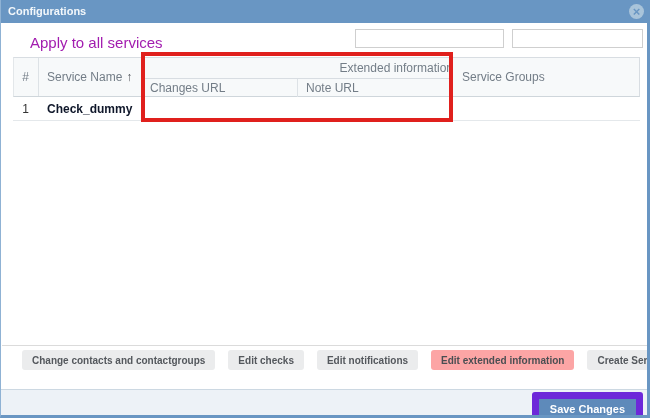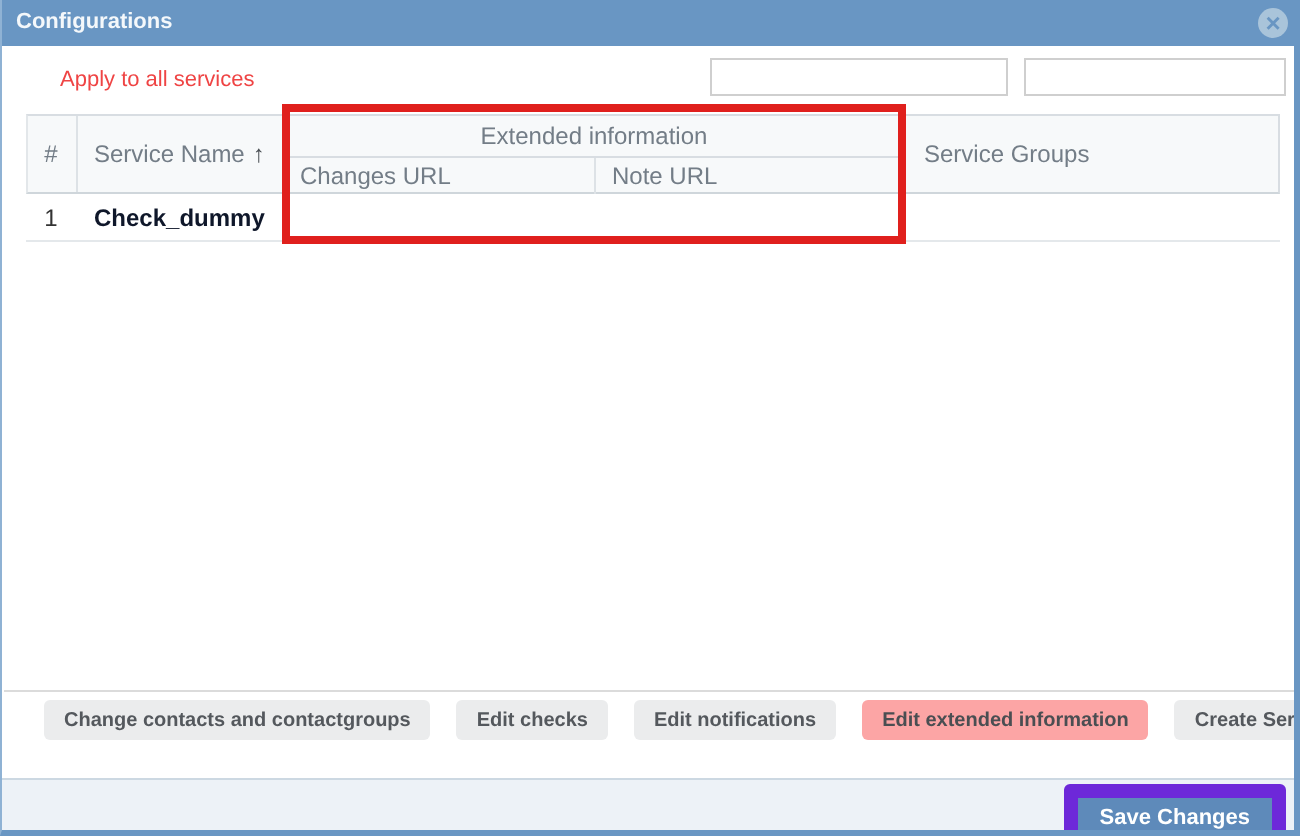--- a/index.html
+++ b/index.html
@@ -27,21 +27,21 @@
   }
 
   
   .frame{
     left:0;top:0;width:650px;height:418px;box-sizing:border-box;
     border-left:1px solid #8fb2d4;border-right:3px solid #6996c3;border-bottom:3px solid #6996c3;
     pointer-events:none;z-index:60;
   }
 
   
-  .apply-label{left:30px;top:34px;font-size:11px;color:#ef4444;}
+  .apply-label{left:30px;top:34px;font-size:15px;color:#a21caf;}
   .filter-input{
     height:19px;box-sizing:border-box;border:1px solid #cfcfcf;background:#fff;
     font-size:11px;padding:0 4px;outline:none;
   }
   .filter-input-1{left:355px;top:29px;width:149px;}
   .filter-input-2{left:512px;top:29px;width:131px;}
 
   
   .thead-bg{
     left:13px;top:57px;width:627px;height:40px;box-sizing:border-box;
@@ -50,21 +50,21 @@
     border-left:1px solid #e3e7ea;border-right:1px solid #d8dde2;
   }
   .hlabel{font-size:12px;color:#737d87;white-space:nowrap;}
   .col-index{left:13px;top:57px;width:25px;height:40px;display:flex;align-items:center;justify-content:center;}
   .col-service{left:47px;top:57px;height:40px;display:flex;align-items:center;}
   .sort-arrow{color:#4a4f54;margin-left:4px;font-size:12px;}
   .vline{width:1px;background:#dde2e6;}
   .vline-index{left:38px;top:58px;height:38px;}
   .group-cell{
     left:141px;top:57px;width:312px;height:22px;box-sizing:border-box;
-    display:flex;align-items:center;justify-content:center;
+    display:flex;align-items:center;justify-content:flex-end;
     border-bottom:1px solid #d8dde2;
   }
   .col-action{left:150px;top:79px;height:18px;display:flex;align-items:center;}
   .col-note{left:306px;top:79px;height:18px;display:flex;align-items:center;}
   .vline-subcol{left:297px;top:79px;height:18px;}
   .col-groups{left:462px;top:57px;height:40px;display:flex;align-items:center;}
 
   
   .row1{left:13px;top:97px;width:627px;height:24px;box-sizing:border-box;border-bottom:1px solid #e4e8eb;}
   .cell-index{left:13px;top:97px;width:25px;height:24px;display:flex;align-items:center;justify-content:center;font-size:12px;color:#333;}

